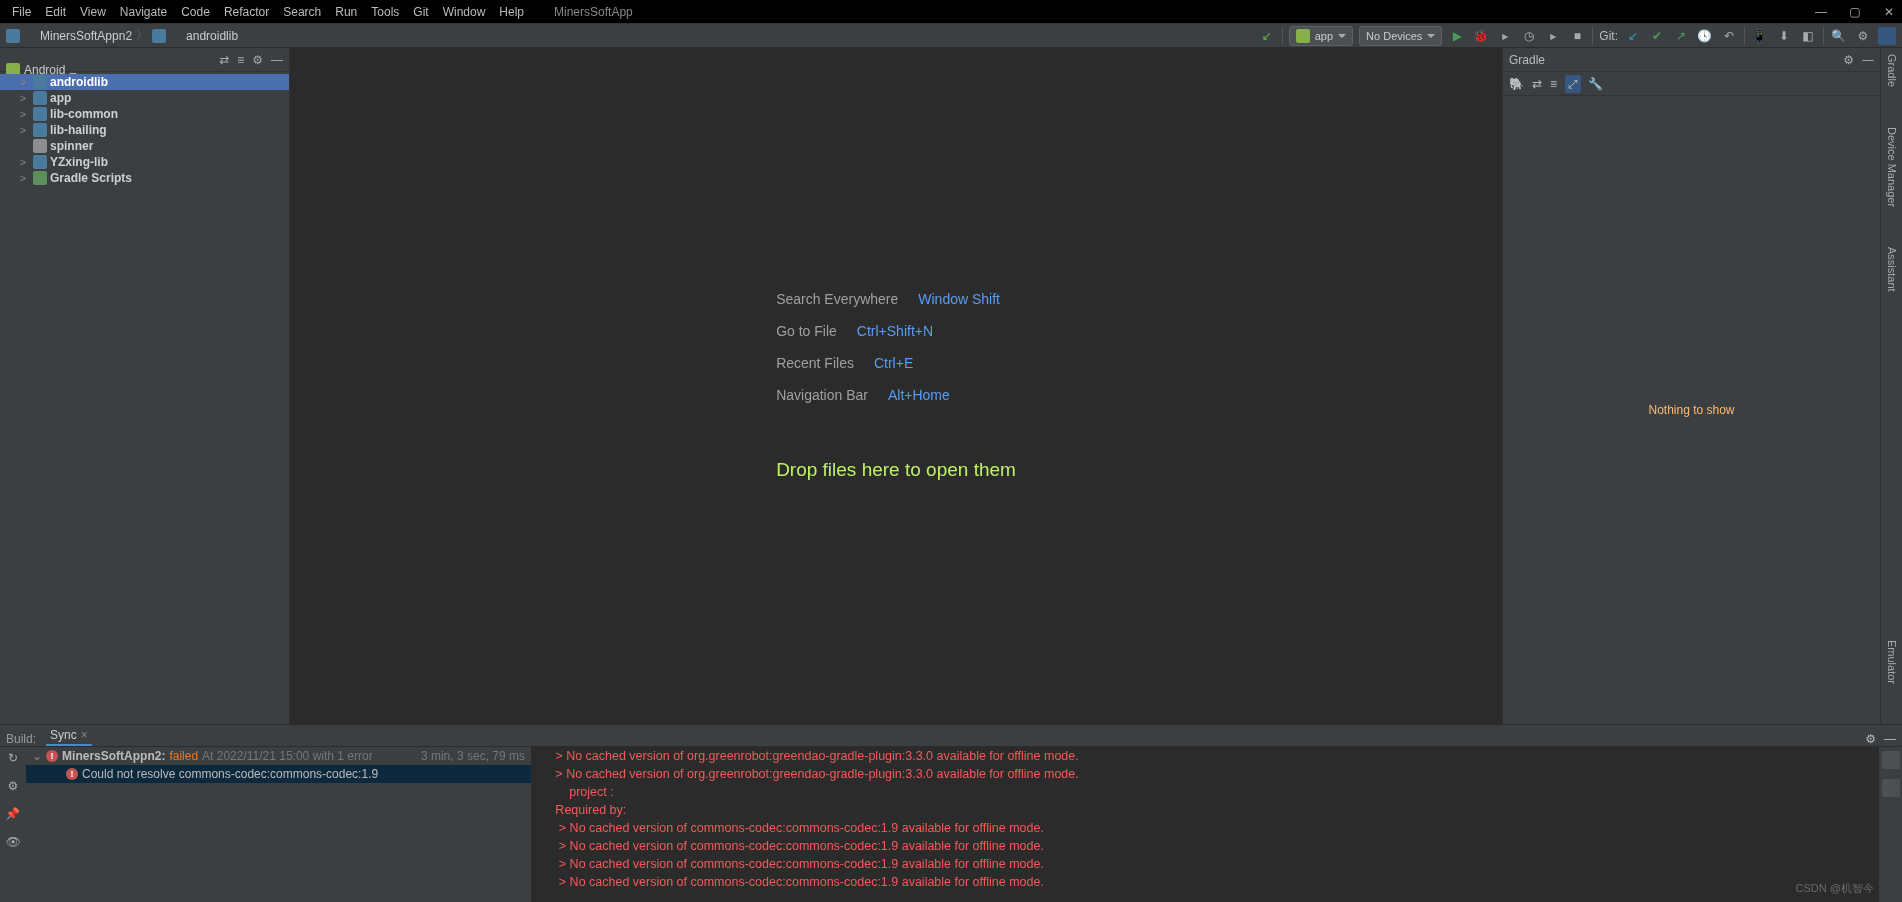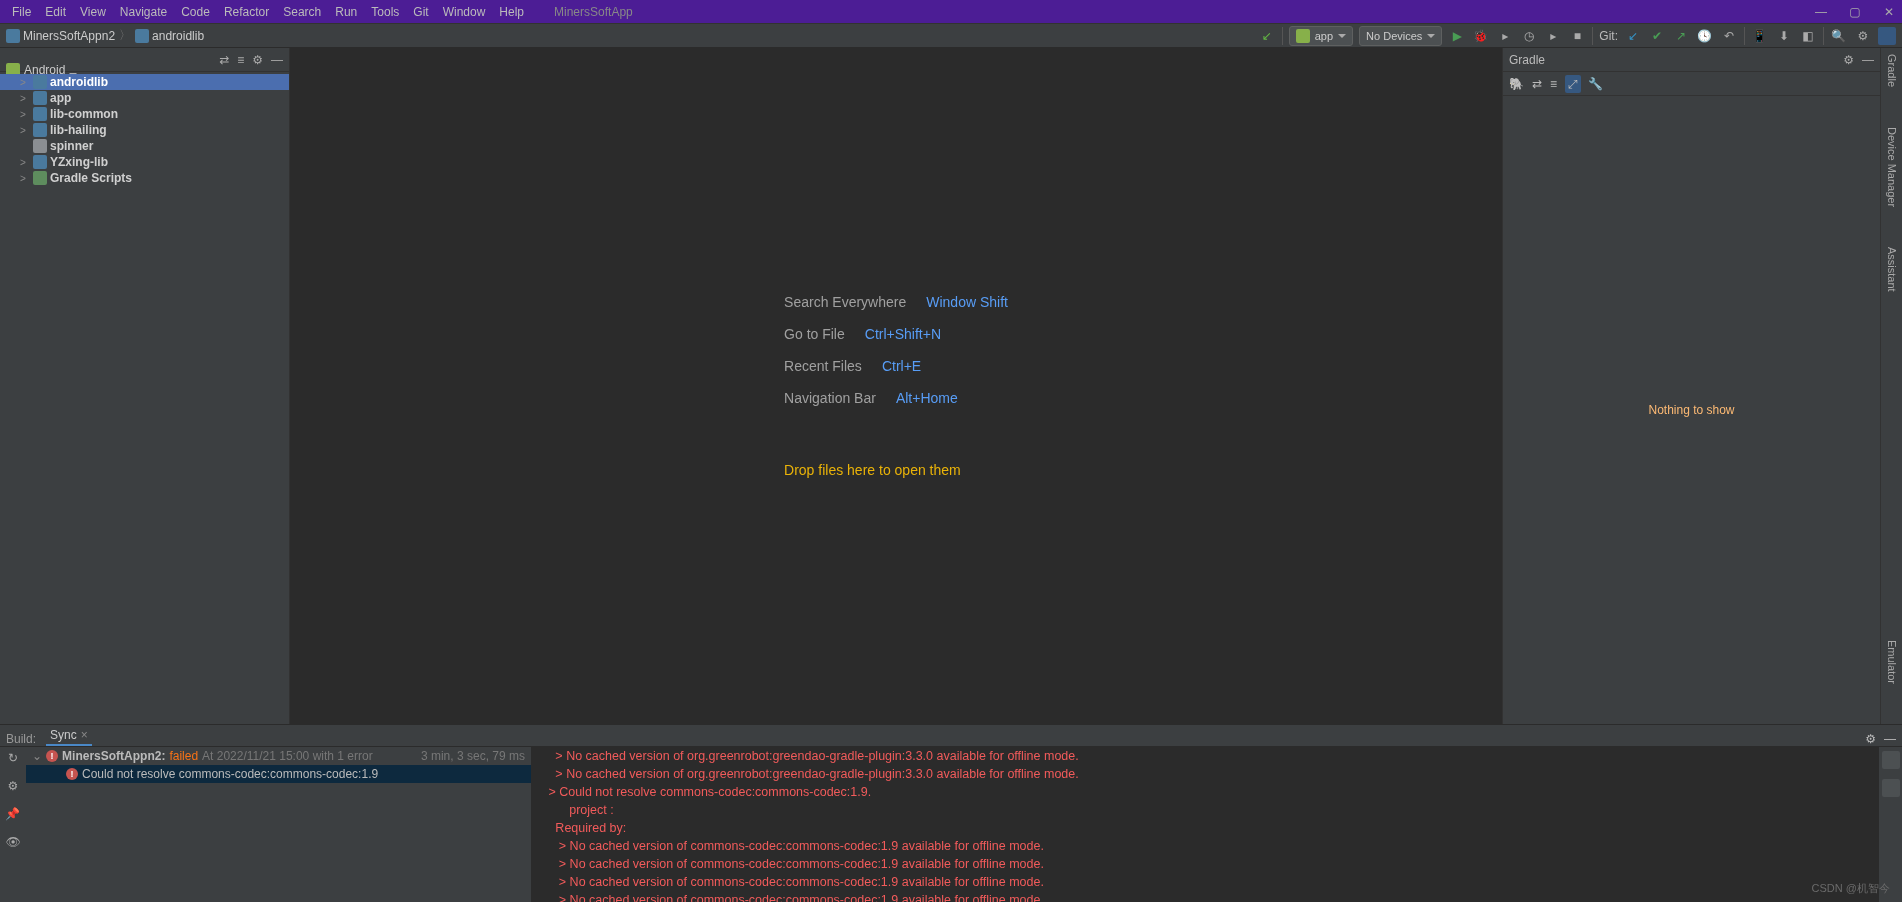--- a/index.html
+++ b/index.html
@@ -1,30 +1,30 @@
 <!DOCTYPE html>
 <html><head>
 <meta charset="utf-8">
 <style>
   * { margin:0; padding:0; box-sizing:border-box; font-family:"Segoe UI",Arial,sans-serif; }
   html,body { width:1902px; height:902px; background:#3c3f41; color:#bbbbbb; overflow:hidden; font-size:12px; }
   .root { display:flex; flex-direction:column; width:100%; height:100%; }
 
   
-  .titlebar { height:24px; background:#4c1d95; display:flex; align-items:center; padding:0 6px; border-bottom:1px solid #323232;}
+  .titlebar { height:24px; background:#000000; display:flex; align-items:center; padding:0 6px; border-bottom:1px solid #323232;}
   .titlebar .menu { display:flex; gap:2px; }
   .titlebar .menu span { padding:2px 6px; color:#bbbbbb; cursor:pointer; }
   .titlebar .appname { margin-left:24px; color:#888; }
   .titlebar .winctrl { margin-left:auto; display:flex; gap:20px; color:#aaa; }
   .winctrl span { width:14px; text-align:center; cursor:pointer;}
 
   
   .navbar { height:24px; background:#3c3f41; display:flex; align-items:center; padding:0 6px; border-bottom:1px solid #2b2b2b;}
   .breadcrumb { display:flex; align-items:center; gap:4px; font-size:12px;}
-  .bc-item { display:flex; align-items:center; gap:3px; color:#ccc;}
+  .bc-item { display:flex; align-items:center; gap:20px; color:#ccc;}
   .bc-icon { width:14px;height:14px; background:#4a7a9e; border-radius:2px;}
   .bc-sep { color:#777; }
   .navbar .right { margin-left:auto; display:flex; align-items:center; gap:6px;}
   .nb-btn { width:18px; height:18px; display:flex; align-items:center; justify-content:center; color:#aaa; cursor:pointer;}
   .combo { height:20px; background:#4c5052; border:1px solid #5e6060; border-radius:3px; display:flex; align-items:center; padding:0 6px; gap:5px; color:#ccc; font-size:11px;}
   .caret-down { width:0;height:0;border-left:4px solid transparent;border-right:4px solid transparent;border-top:4px solid #aaa;}
   .sep-v { width:1px; height:18px; background:#555; }
 
   
   .mainrow { flex:1; display:flex; min-height:0;}
@@ -43,21 +43,21 @@
   .ic-gradle { background:#5e8d5e;}
   .tree-row .name { font-size:12px; font-weight:bold; color:#d0d0d0;}
   .tree-row.sel .name{color:#fff;}
   .indent1{padding-left:20px;} 
 
   .editor-area { flex:1; background:#2b2b2b; display:flex; align-items:center; justify-content:center; flex-direction:column;}
   .hints { display:flex; flex-direction:column; gap:16px; }
   .hint-row { display:flex; gap:20px; font-size:14px;}
   .hint-row .lbl{ color:#a0a0a0;}
   .hint-row .key{ color:#589df6;}
-  .drop-msg { color:#eab308; font-size:14px;margin-top:40px; }
+  .drop-msg { color:#bef264; font-size:19px;margin-top:40px; }
 
   .gradle-panel { width:378px; background:#3c3f41; border-left:1px solid #323232; display:flex; flex-direction:column;}
   .gradle-toolrow { height:24px; display:flex; align-items:center; padding:0 6px; border-bottom:1px solid #323232; gap:8px;}
   .gradle-content { flex:1; display:flex; align-items:center; justify-content:center; color:#fdba74;}
 
   
   .right-strip { width:22px; background:#3c3f41; border-left:1px solid #323232; display:flex; flex-direction:column; align-items:center; padding-top:6px; gap:40px;}
   .vlabel { writing-mode:vertical-rl; color:#aaa; font-size:11px; cursor:pointer;}
 
   
@@ -75,21 +75,21 @@
   .berr{ width:12px;height:12px;border-radius:50%;background:#c75450;display:flex;align-items:center;justify-content:center;color:#fff;font-size:9px;font-weight:bold;}
   .btext{color:#bbb;}
   .bfail{color:#f97316;}
   .bdim{color:#777;}
   .btime{color:#777;margin-left:auto;}
   .build-console { flex:1; background:#2b2b2b; color:#cc7832; font-family:Consolas,monospace; font-size:12.5px; overflow:auto; padding:0 6px;}
   .build-console .line{ white-space:pre; color:#f25b5b; line-height:18px;}
   .build-right-icons{width:24px;background:#3c3f41;display:flex;flex-direction:column;align-items:center;padding-top:4px;gap:10px;color:#aaa;border-left:1px solid #2b2b2b;}
   .build-right-icons .box{width:18px;height:18px;background:#4c5052;border-radius:2px;}
 
-  .watermark{position:absolute;right:12px;bottom:6px;color:#6a6a6a;font-size:11px;}
+  .watermark{position:absolute;right:28px;bottom:6px;color:#6a6a6a;font-size:11px;}
 </style>
 </head>
 <body>
 
 <div class="root">
 
   <div class="titlebar">
     <div class="menu">
       <span>File</span>
       <span>Edit</span>
@@ -289,21 +289,20 @@
           <span class="btime">3 min, 3 sec, 79 ms</span>
         </div>
         <div class="bnode sel" style="padding-left:40px;">
           <span class="berr">!</span>
           <span class="btext">Could not resolve commons-codec:commons-codec:1.9</span>
         </div>
       </div>
       <div class="build-console" id="console">
           <div class="line">     &gt; No cached version of org.greenrobot:greendao-gradle-plugin:3.3.0 available for offline mode.</div>
           <div class="line">     &gt; No cached version of org.greenrobot:greendao-gradle-plugin:3.3.0 available for offline mode.</div>
-          <div class="line">   &gt; Could not resolve commons-codec:commons-codec:1.9.</div>
           <div class="line">         project :</div>
           <div class="line">     Required by:</div>
           <div class="line">      &gt; No cached version of commons-codec:commons-codec:1.9 available for offline mode.</div>
           <div class="line">      &gt; No cached version of commons-codec:commons-codec:1.9 available for offline mode.</div>
           <div class="line">      &gt; No cached version of commons-codec:commons-codec:1.9 available for offline mode.</div>
           <div class="line">      &gt; No cached version of commons-codec:commons-codec:1.9 available for offline mode.</div>
         </div>
       <div class="build-right-icons">
         <div class="box"></div>
         <div class="box"></div>

